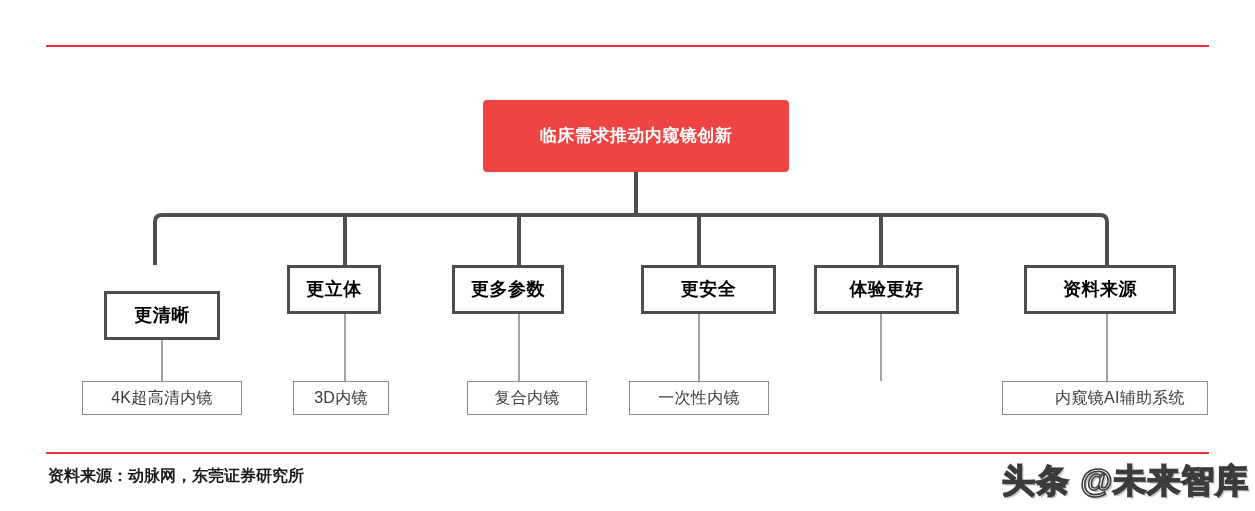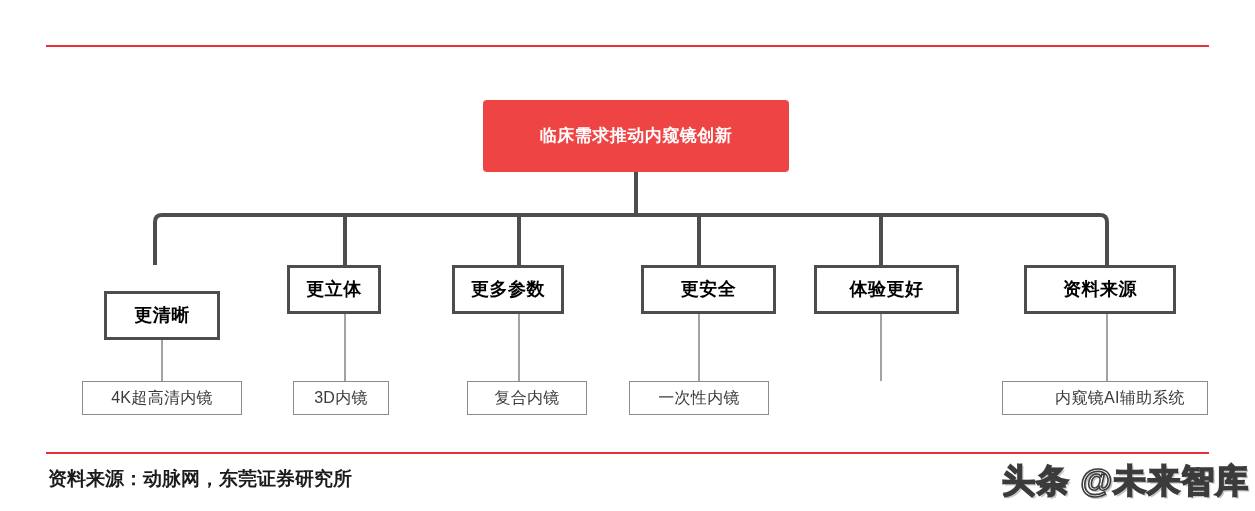--- a/index.html
+++ b/index.html
@@ -45,21 +45,21 @@
     left: 46px;
     top: 452px;
     width: 1163px;
     height: 2px;
     background: #e8303a;
   }
   #source-note {
     position: absolute;
     left: 48px;
     top: 466px;
-    font-size: 19px;
+    font-size: 16px;
     font-weight: bold;
     color: #1b1b1b;
     white-space: nowrap;
     font-family: Liberation Mono, monospace;
   }
 
   
   #watermark {
     position: absolute;
     left: 1002px;

